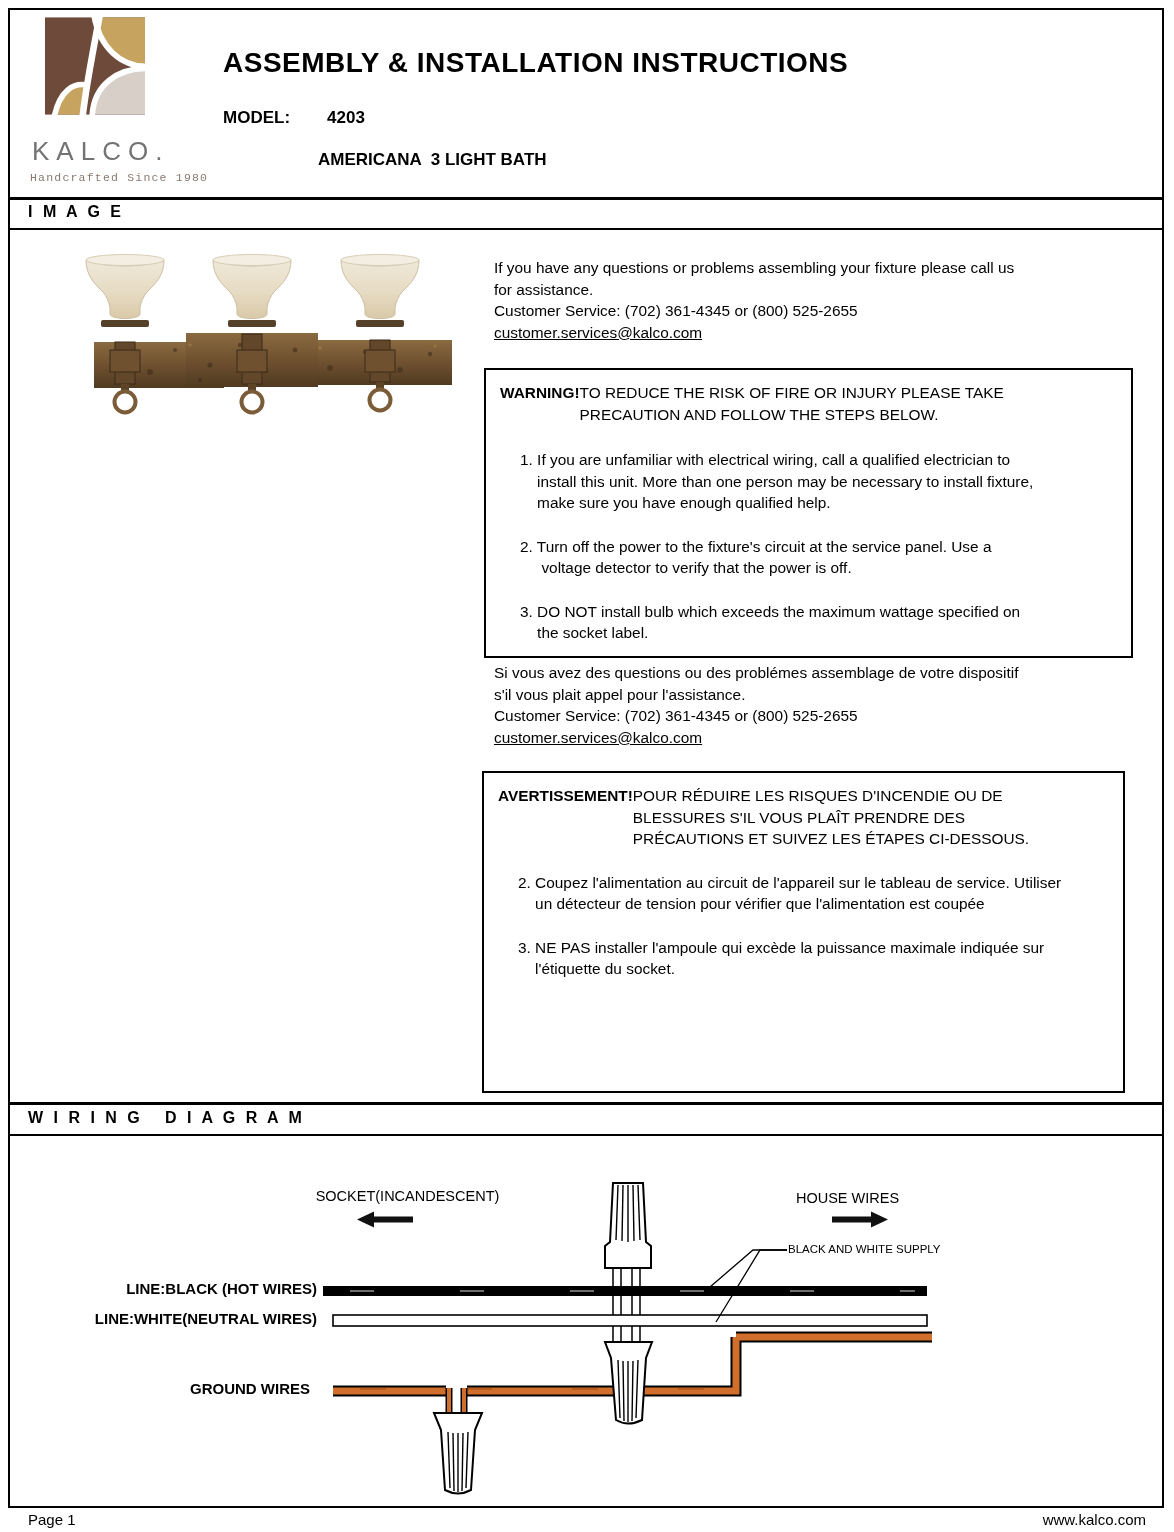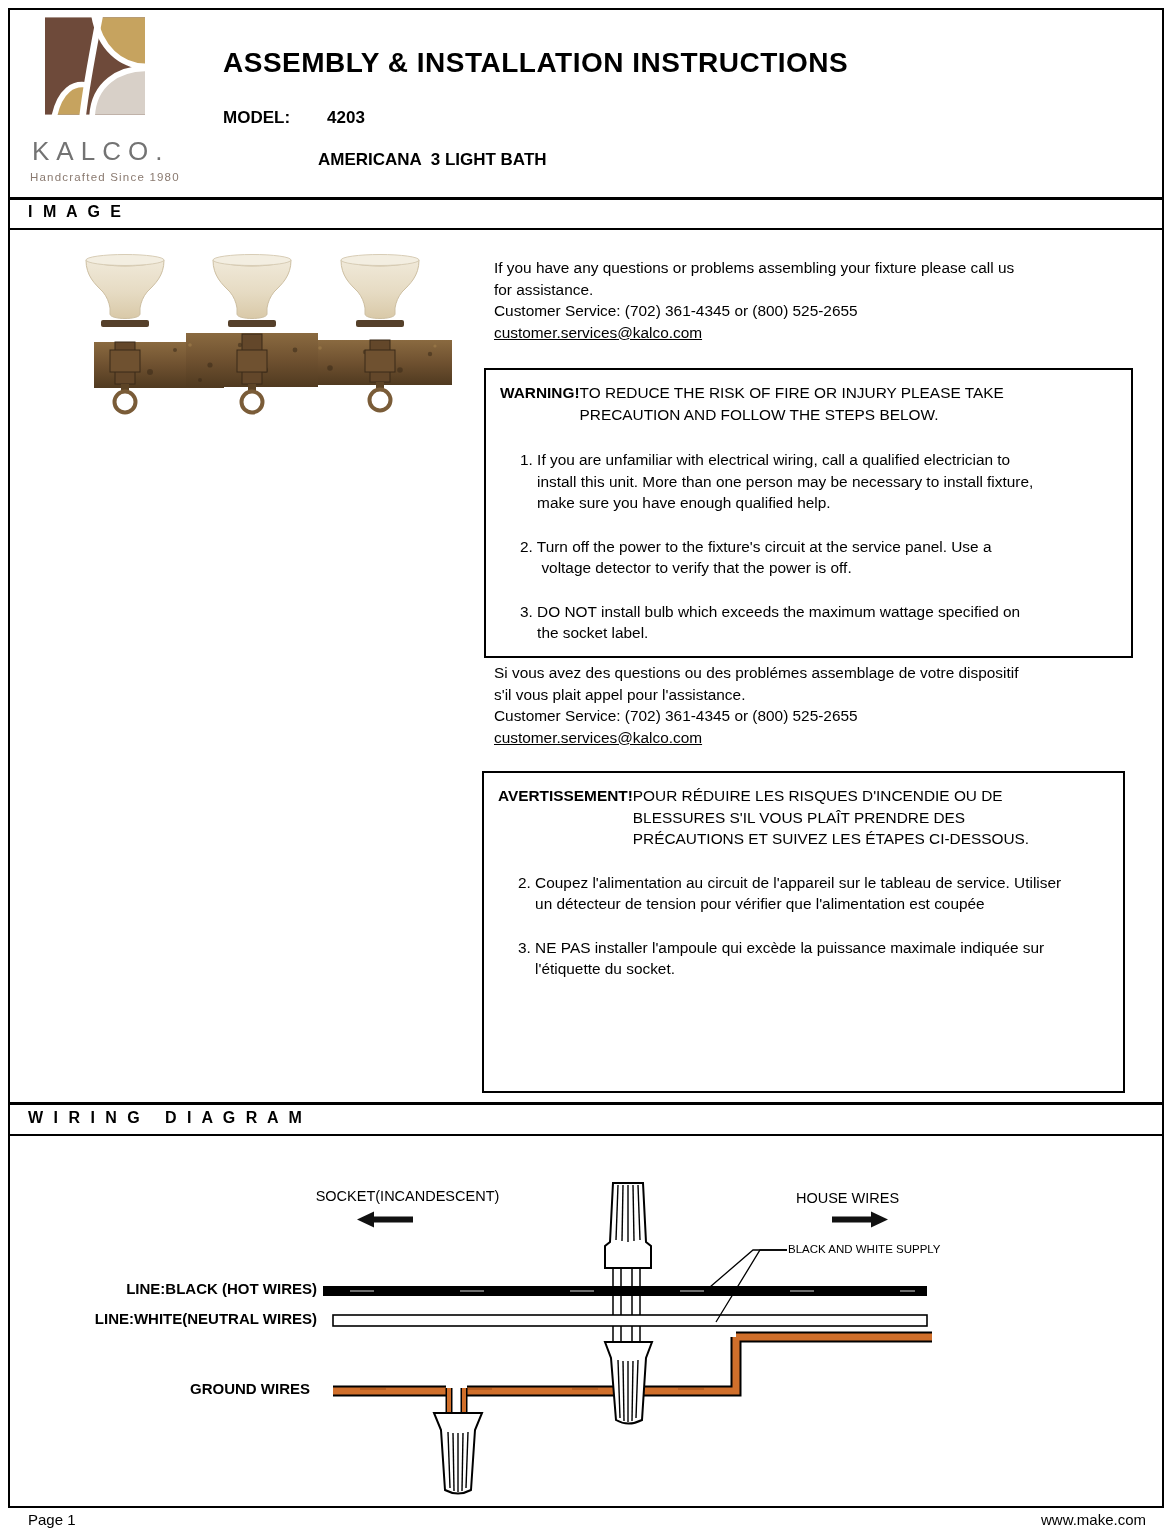--- a/index.html
+++ b/index.html
@@ -50,21 +50,21 @@
     <path d="M52,0 L106,0 L106,52 C80,52 58,30 52,0 Z" fill="#c6a35f"></path>
     <path d="M106,103 L50,103 C52,72 76,56 106,56 Z" fill="#d8d0c8"></path>
     <path d="M12,103 C18,80 30,70 44,74 L40,103 Z" fill="#c6a35f"></path>
     <path d="M52,-2 C58,32 80,52 108,52" stroke="#ffffff" stroke-width="6" fill="none"></path>
     <path d="M50,104 C52,70 78,54 108,54" stroke="#ffffff" stroke-width="6" fill="none"></path>
     <path d="M58,-2 C50,40 44,70 40,104" stroke="#ffffff" stroke-width="7" fill="none"></path>
     <path d="M10,104 C16,78 30,68 46,72" stroke="#ffffff" stroke-width="6" fill="none"></path>
   </svg>
 </div>
 <div class="abs brand-word" style="left:32px;top:136px;">KALCO.</div>
-<div class="abs brand-tag" style="left:30px;top:171px;">Handcrafted Since 1980</div>
+<div class="abs brand-tag" style="left:30px;top:171px;font-family:Liberation Mono, monospace;">Handcrafted Since 1980</div>
 
 <div class="abs doc-title" style="left:223px;top:47px;text-align:right;">ASSEMBLY &amp; INSTALLATION INSTRUCTIONS</div>
 <div class="abs model-row" style="left:223px;top:108px;gap:37px;">
   <span>MODEL:</span>
   <span>4203</span>
 </div>
 <div class="abs model-name" style="left:318px;top:150px;">AMERICANA  3 LIGHT BATH</div>
 
 <div class="abs sec-label" style="left:28px;top:203px;">I M A G E</div>
 
@@ -271,13 +271,13 @@
   </g>
 
   <g stroke="#000" stroke-width="1.3" fill="none">
     <path d="M467,80 L433,80 L390,117"></path>
     <path d="M467,80 L440,80 L396,152"></path>
   </g>
 </svg>
 </div>
 
 <div class="abs footer" style="left:28px;top:1511px;">Page 1</div>
-<div class="abs footer" style="right:28px;top:1511px;">www.make.com</div>
+<div class="abs footer" style="right:28px;top:1511px;">www.kalco.com</div>
 
 </body></html>

